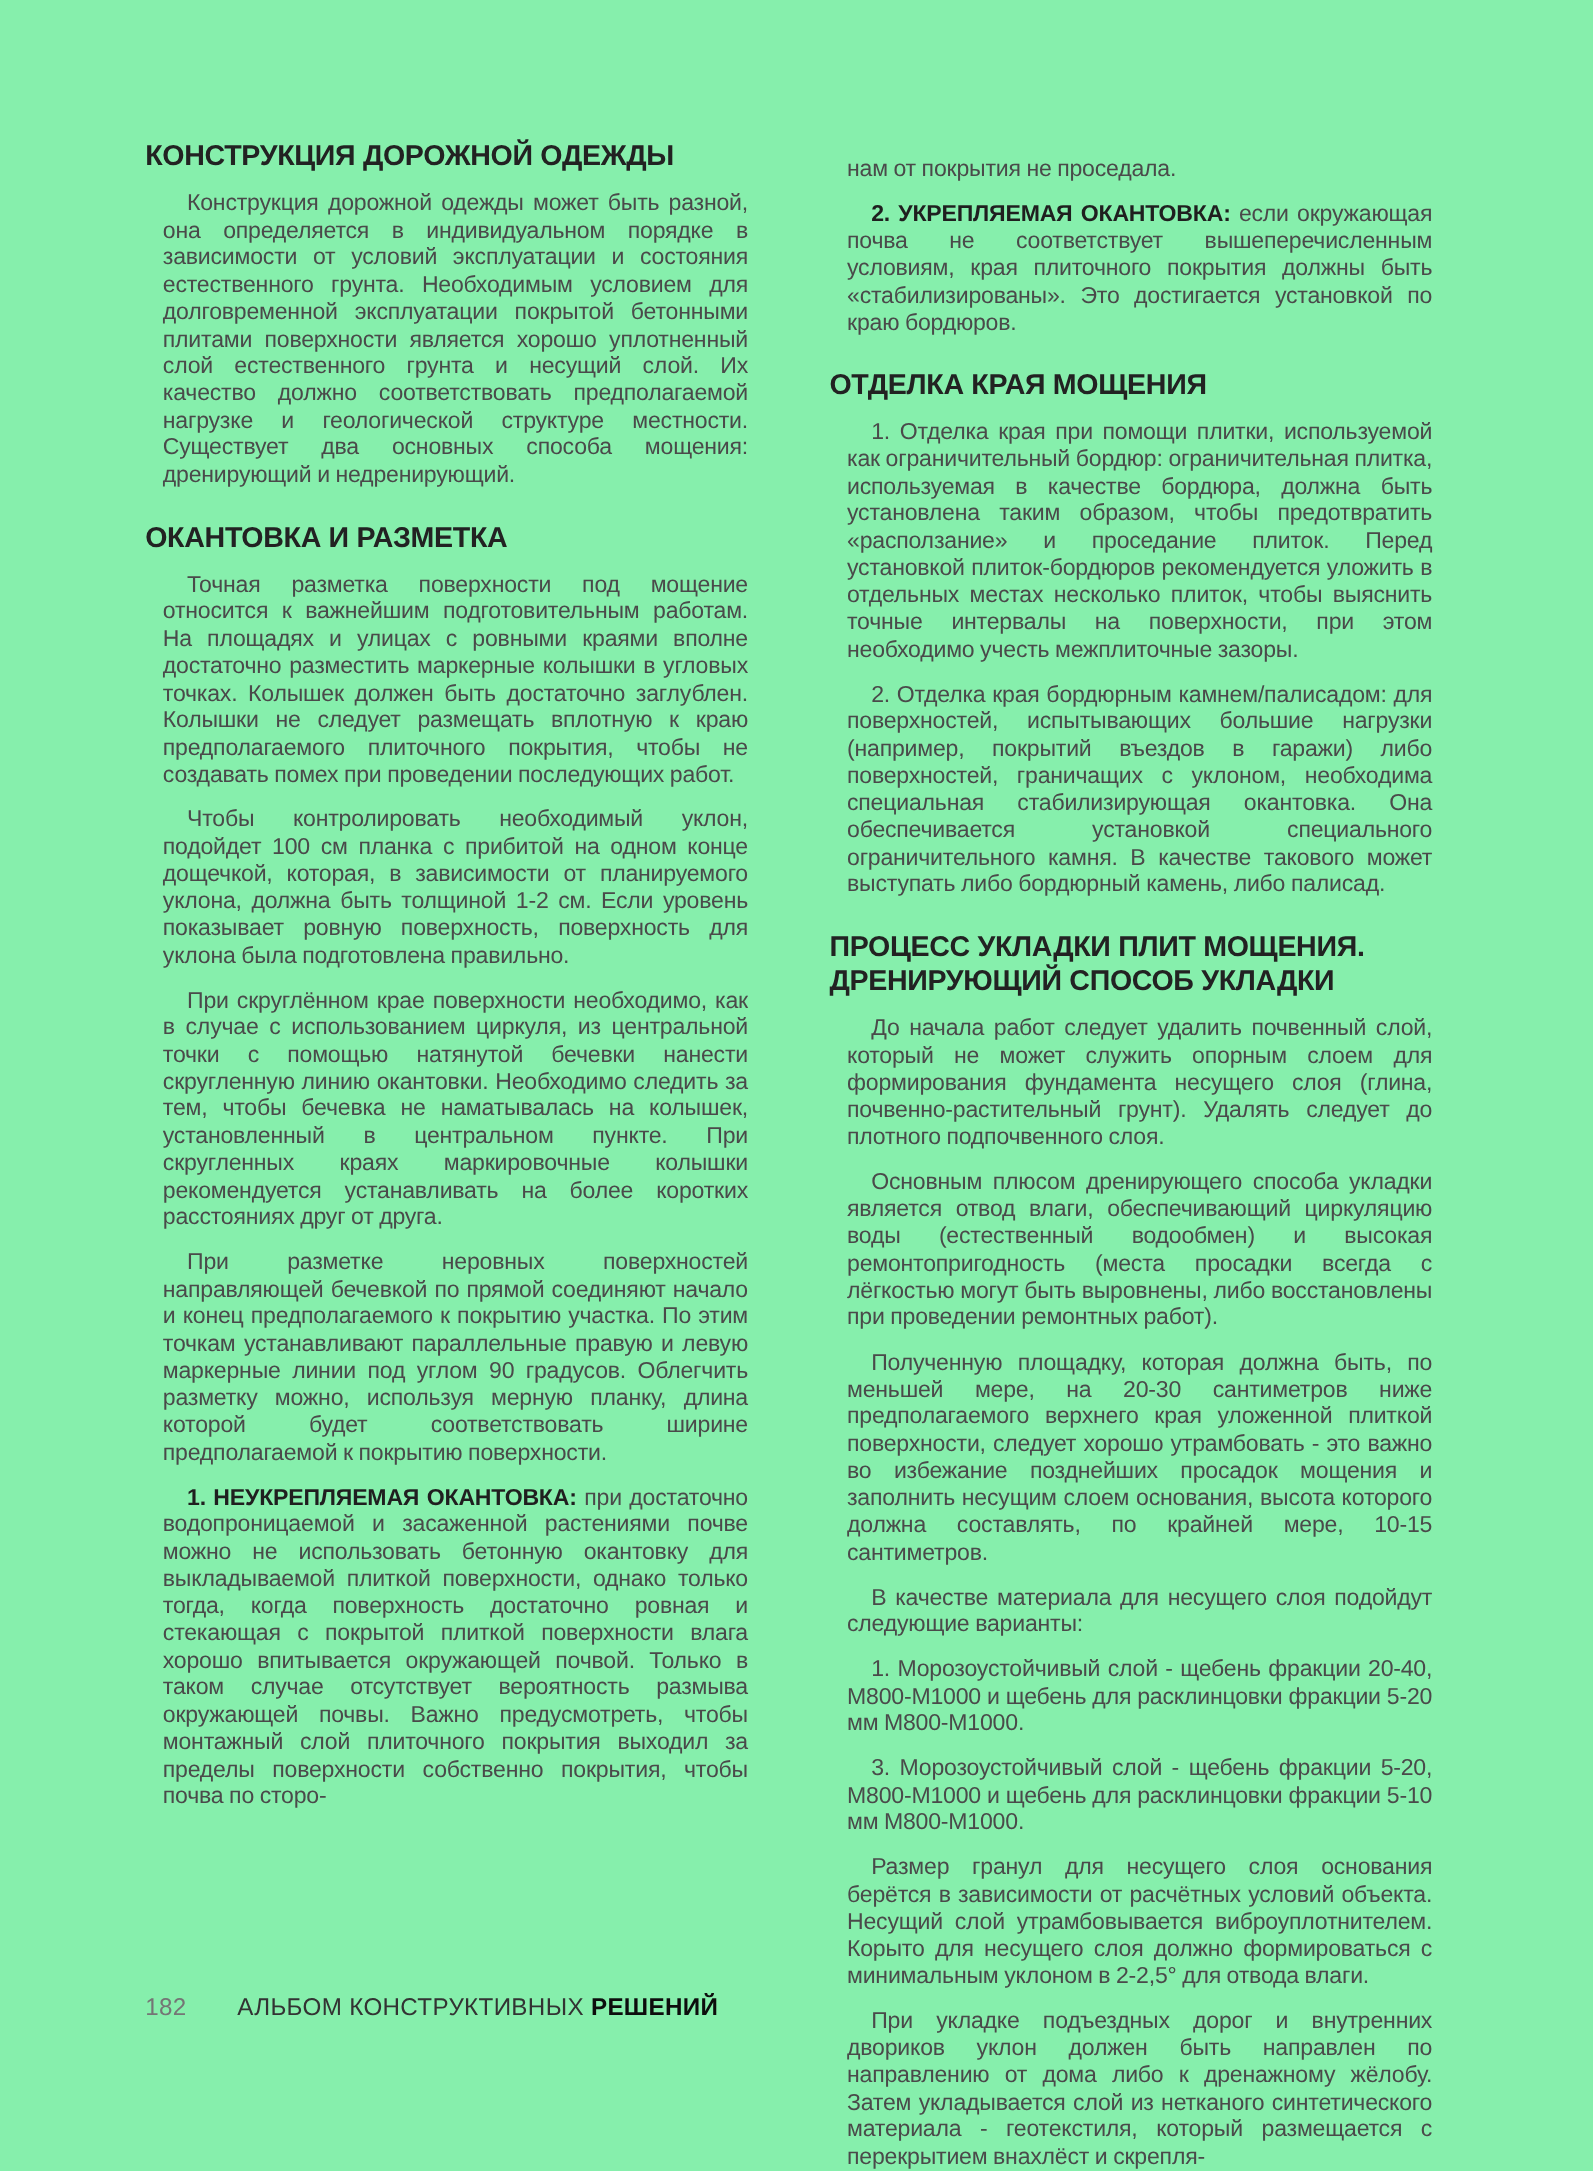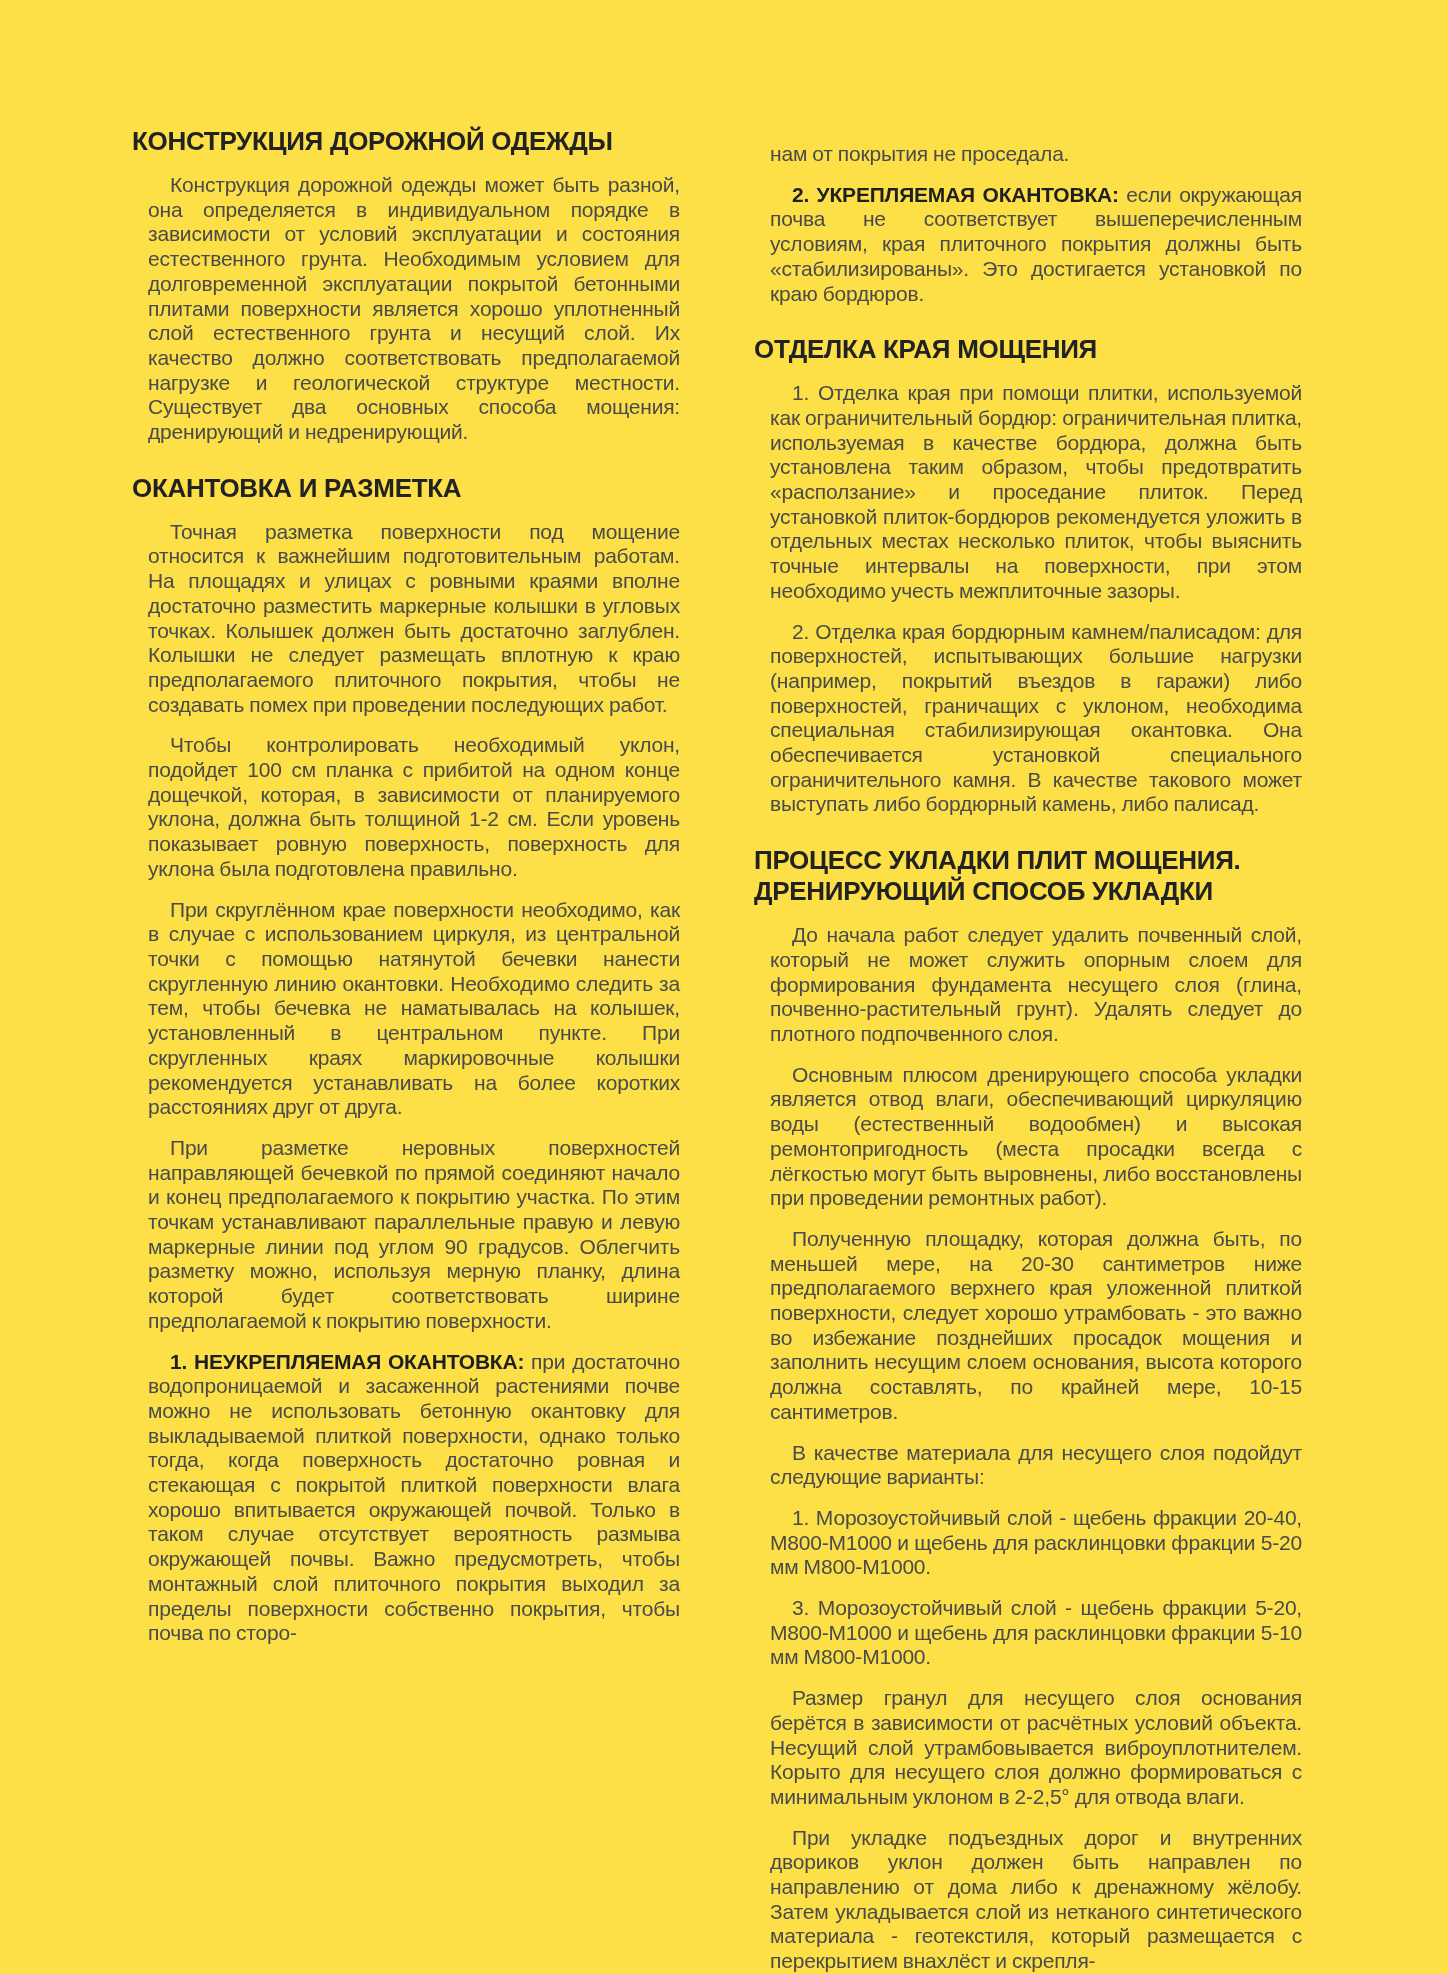--- a/index.html
+++ b/index.html
@@ -1,20 +1,20 @@
 <!DOCTYPE html>
 <html lang="ru"><head>
 <meta charset="utf-8">
 <style>
   html, body { margin: 0; padding: 0; background: #e8e8e8; }
   .page {
     position: relative;
     width: 1448px;
     height: 1974px;
-    background: #fde047;
+    background: #86efac;
     margin: 0 auto;
     overflow: hidden;
     font-family: "Liberation Sans", sans-serif;
   }
   .columns {
     position: absolute;
     left: 132px;
     top: 126px;
     width: 1186px;
     display: flex;
@@ -89,13 +89,16 @@
         <p class="indent">До начала работ следует удалить почвенный слой, который не может служить опорным слоем для формирования фундамента несущего слоя (глина, почвенно-растительный грунт). Удалять следует до плотного подпочвенного слоя.</p>
         <p class="indent">Основным плюсом дренирующего способа укладки является отвод влаги, обеспечивающий циркуляцию воды (естественный водообмен) и высокая ремонтопригодность (места просадки всегда с лёгкостью могут быть выровнены, либо восстановлены при проведении ремонтных работ).</p>
         <p class="indent">Полученную площадку, которая должна быть, по меньшей мере, на 20-30 сантиметров ниже предполагаемого верхнего края уложенной плиткой поверхности, следует хорошо утрамбовать - это важно во избежание позднейших просадок мощения и заполнить несущим слоем основания, высота которого должна составлять, по крайней мере, 10-15 сантиметров.</p>
         <p class="indent">В качестве материала для несущего слоя подойдут следующие варианты:</p>
         <p class="indent">1. Морозоустойчивый слой - щебень фракции 20-40, М800-М1000 и щебень для расклинцовки фракции 5-20 мм М800-М1000.</p>
         <p class="indent">3. Морозоустойчивый слой - щебень фракции 5-20, М800-М1000 и щебень для расклинцовки фракции 5-10 мм М800-М1000.</p>
         <p class="indent">Размер гранул для несущего слоя основания берётся в зависимости от расчётных условий объекта. Несущий слой утрамбовывается виброуплотнителем. Корыто для несущего слоя должно формироваться с минимальным уклоном в 2-2,5° для отвода влаги.</p>
         <p class="indent">При укладке подъездных дорог и внутренних двориков уклон должен быть направлен по направлению от дома либо к дренажному жёлобу. Затем укладывается слой из нетканого синтетического материала - геотекстиля, который размещается с перекрытием внахлёст и скрепля-</p>
       </section>
   </main>
+  <footer class="footer">
+    <span class="pagenum">182</span><span class="booktitle"><span>АЛЬБОМ КОНСТРУКТИВНЫХ </span><b>РЕШЕНИЙ</b></span>
+  </footer>
 </div>
 
 </body></html>

